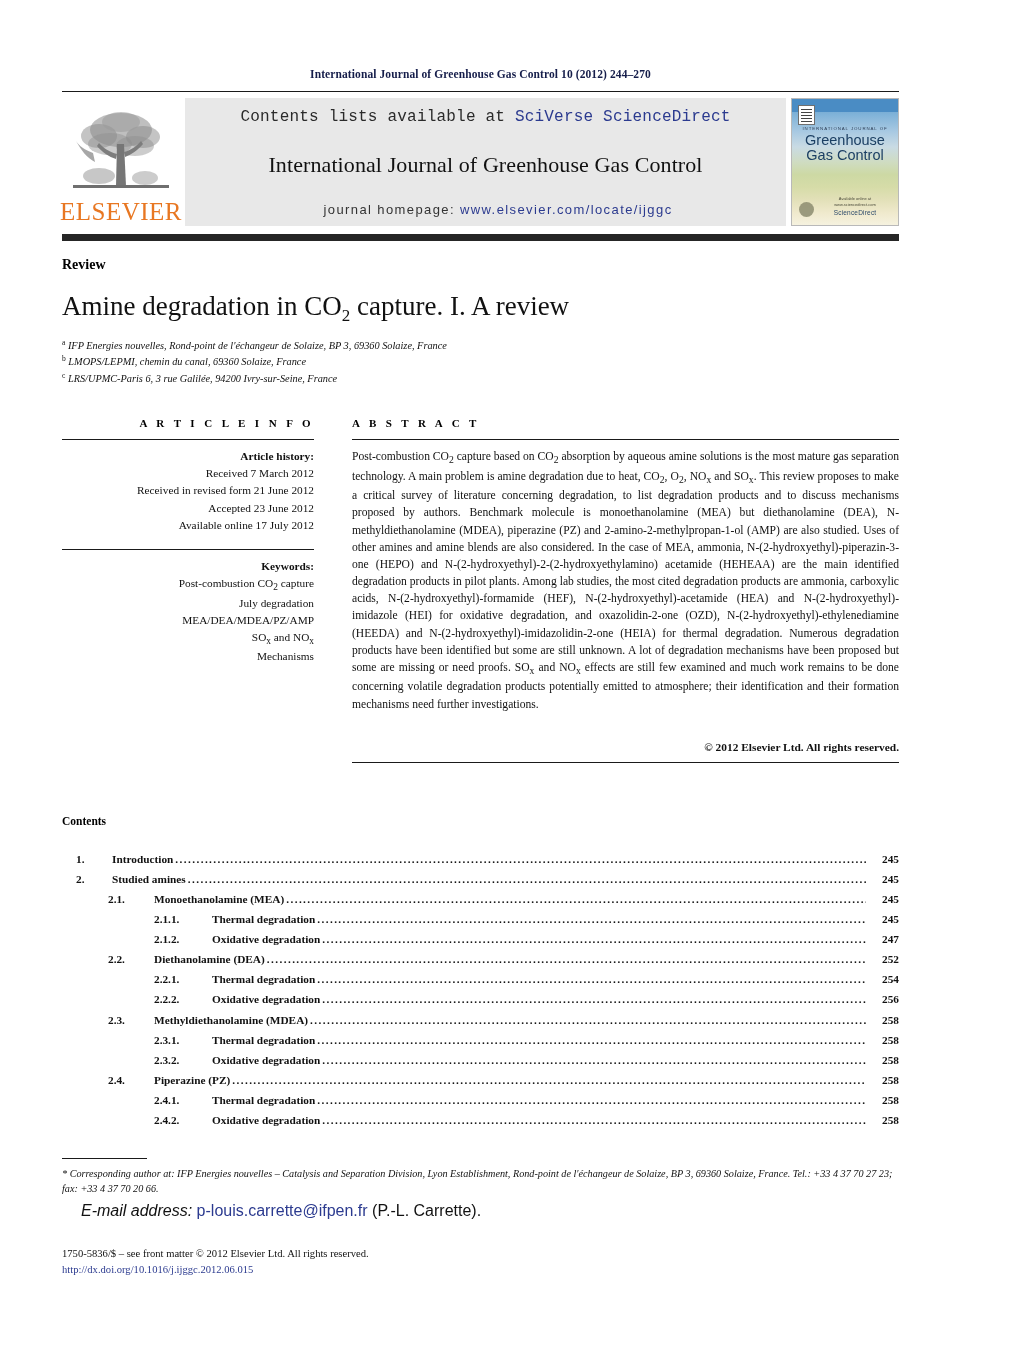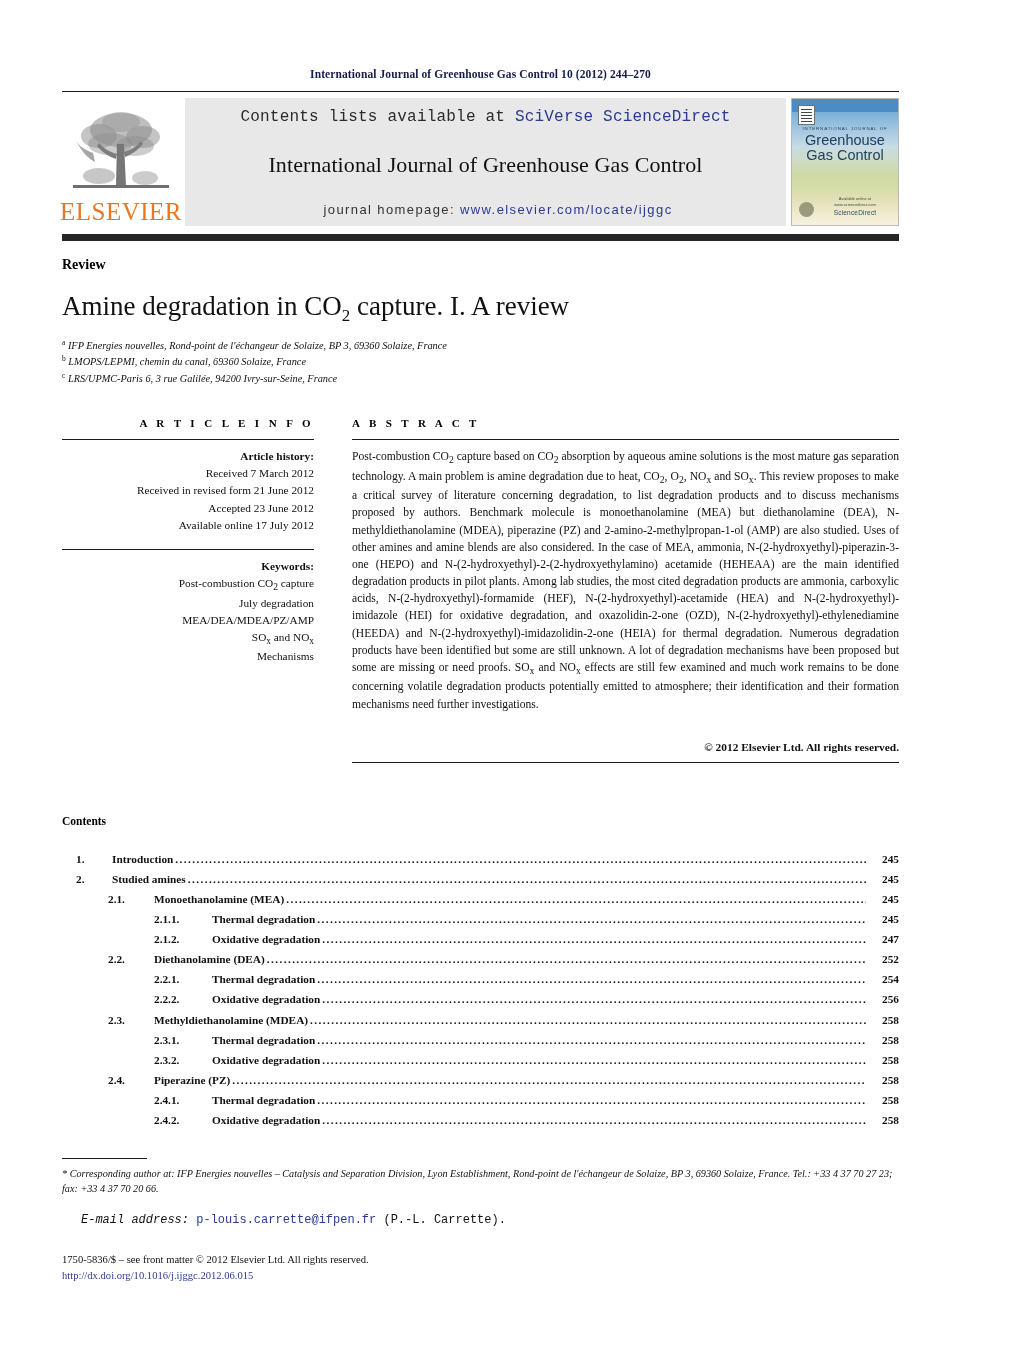--- a/index.html
+++ b/index.html
@@ -320,25 +320,25 @@
     margin-bottom: 7px;
   }
   .foot-corr {
     font-family: "Liberation Serif", serif;
     font-size: 10.2px;
     font-style: italic;
     line-height: 1.5;
     color: #111;
   }
   .foot-email {
-    font-family: Liberation Mono, monospace;
-    font-size: 12px;
+    font-family: Liberation Sans, sans-serif;
+    font-size: 16px;
     line-height: 1.5;
     color: #111;
-    margin-top: 14px;
+    margin-top: 2px;
     padding-left: 19px;
   }
   .foot-email .lbl { font-style: italic; }
   .foot-email a, .link {
     color: #2b3a8f;
     text-decoration: none;
   }
   .issn-block {
     margin-top: 23px;
     font-family: "Liberation Serif", serif;

